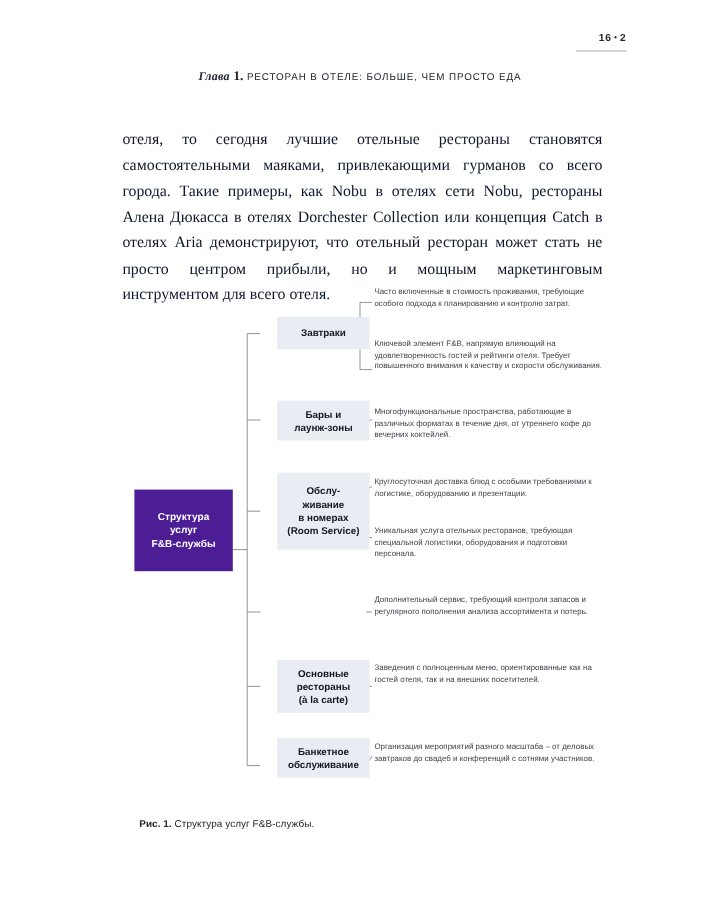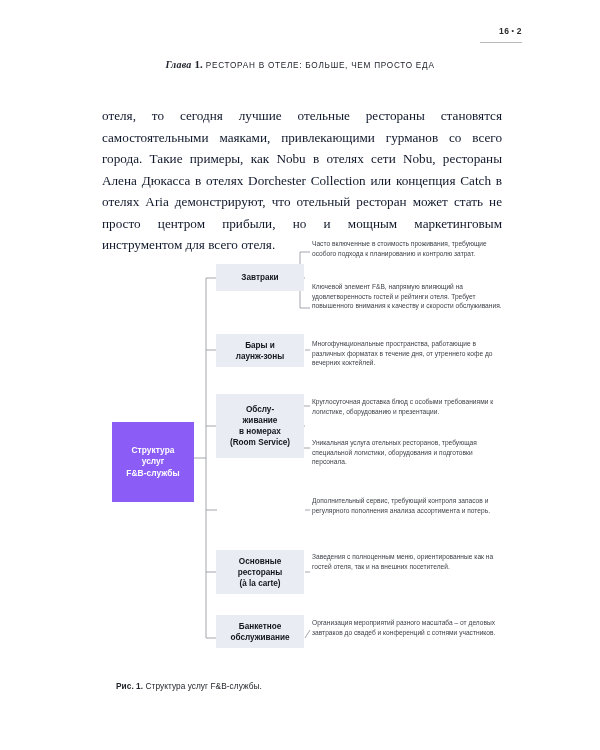--- a/index.html
+++ b/index.html
@@ -96,39 +96,39 @@
     position: absolute;
     top: 0;
     left: 0;
     width: 600px;
     height: 430px;
   }
 
   .root-node {
     position: absolute;
     left: 112px;
-    top: 190px;
+    top: 176px;
     width: 82px;
-    height: 80px;
-    background: #8b5cf6;
+    height: 68px;
+    background: #4c1d95;
     color: #ffffff;
     display: flex;
     align-items: center;
     justify-content: center;
     text-align: center;
     font-size: 8.4px;
     font-weight: bold;
     line-height: 11.5px;
     letter-spacing: 0.05px;
   }
 
   .node {
     position: absolute;
-    left: 216px;
-    width: 88px;
+    left: 231px;
+    width: 77px;
     background: #e9ecf2;
     color: #13161c;
     display: flex;
     align-items: center;
     justify-content: center;
     text-align: center;
     font-size: 8.2px;
     font-weight: bold;
     line-height: 11px;
     box-sizing: border-box;

